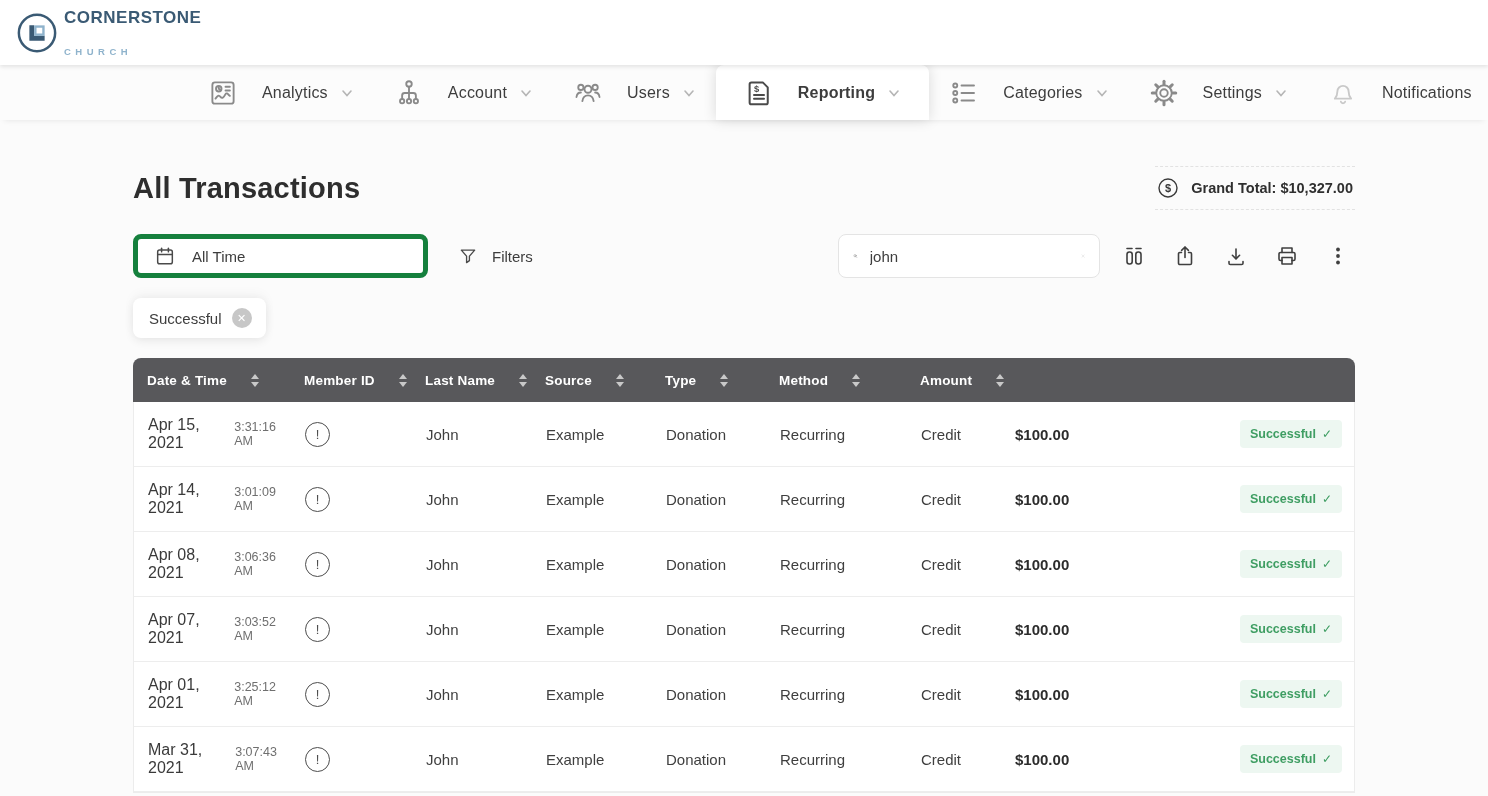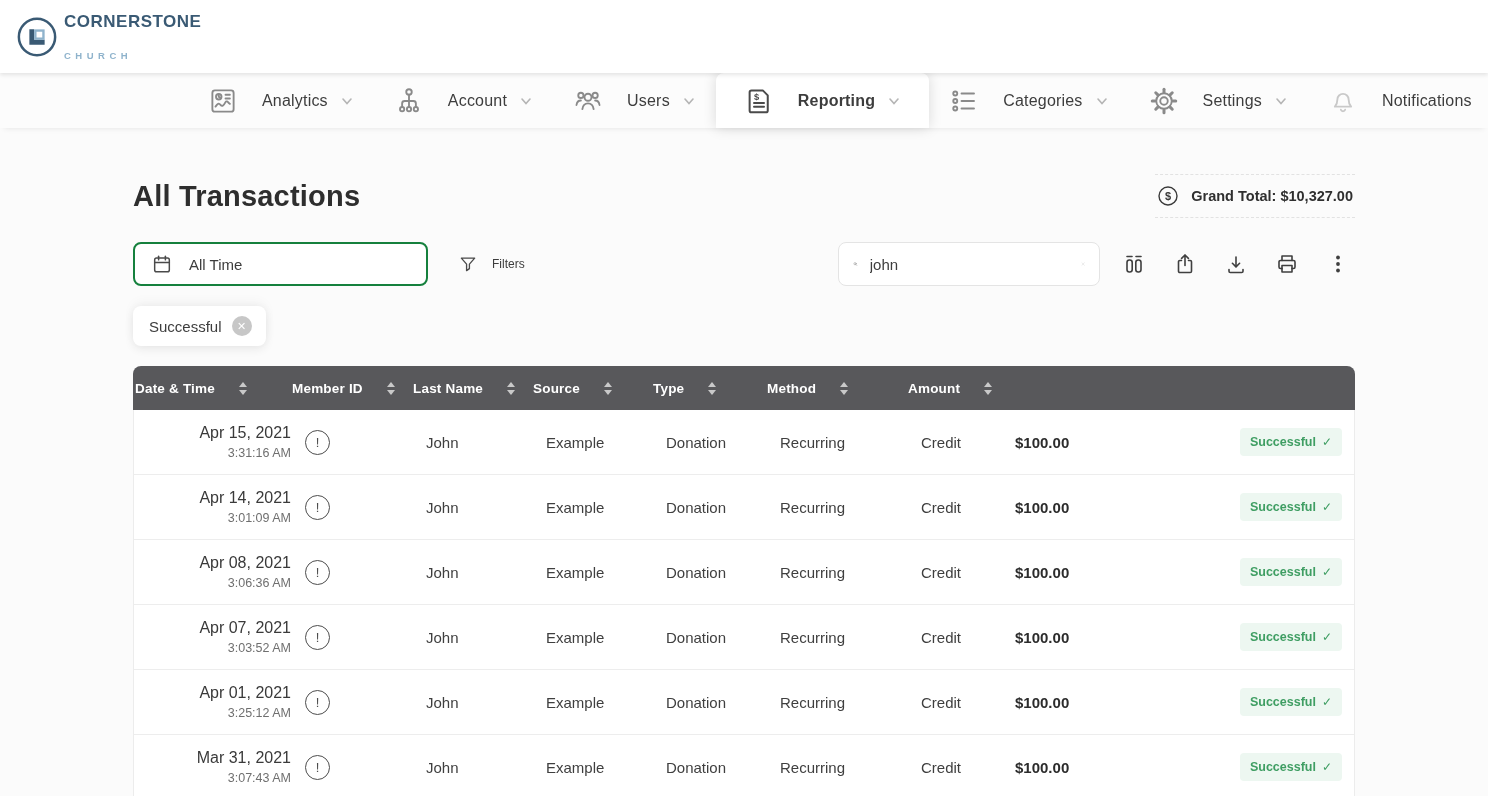--- a/index.html
+++ b/index.html
@@ -1,20 +1,20 @@
 <!DOCTYPE html>
 <html><head>
 <meta charset="utf-8">
 <style>
   * { margin:0; padding:0; box-sizing:border-box; }
   html,body { width:1488px; height:796px; overflow:hidden; background:#fbfbfb;
     font-family:"Liberation Sans", sans-serif; color:#3d3d3d; }
 
   
-  .topbar { height:73px; background:#ffffff; display:flex; align-items:center;
+  .topbar { height:65px; background:#ffffff; display:flex; align-items:center;
     padding-left:16px; position:relative; z-index:30; box-shadow:0 2px 4px rgba(0,0,0,.10); }
   .logo { display:flex; align-items:center; gap:6px; cursor:pointer; }
   .logo-mark { width:42px; height:42px; }
   .wordmark { display:flex; flex-direction:column; line-height:1; }
   .wordmark .w1 { font-size:17px; font-weight:bold; letter-spacing:.5px; color:#3a5a74; }
   .wordmark .w2 { font-size:9.5px; letter-spacing:4.5px; color:#8fb3cc; margin-top:21px; font-weight:bold; }
 
   
   .navbar { height:55px; background:#fcfcfc; display:flex; align-items:stretch;
     padding-left:188px; position:relative; z-index:20;
@@ -28,24 +28,24 @@
   .nav-label { letter-spacing:.2px; }
 
   
   .main { padding:0 133px; }
   .title-row { display:flex; justify-content:space-between; align-items:center; margin-top:46px; }
   .page-title { font-size:29px; font-weight:bold; color:#2e2e2e; letter-spacing:.2px; }
   .grand-total { display:flex; align-items:center; gap:12px; font-size:14.5px; font-weight:bold;
     color:#2f2f2f; border-top:1px dashed #e2e2e2; border-bottom:1px dashed #e2e2e2; padding:10px 2px; }
 
   .toolbar { display:flex; align-items:center; margin-top:24px; }
-  .date-select { width:295px; height:44px; background:#fff; border:2px solid #15803d;
+  .date-select { width:295px; height:44px; background:#fff; border:5px solid #15803d;
     border-radius:8px; display:flex; align-items:center; gap:16px; padding:0 16px;
     font-size:15px; cursor:pointer; }
-  .filters-btn { display:flex; align-items:center; gap:14px; margin-left:30px; font-size:12px;
+  .filters-btn { display:flex; align-items:center; gap:14px; margin-left:30px; font-size:15px;
     background:none; border:none; color:#3d3d3d; cursor:pointer; font-family:inherit; }
   .toolbar-spacer { flex:1; }
   .search-box { width:262px; height:44px; background:#fff; border:1px solid #e4e4e4;
     border-radius:8px; display:flex; align-items:center; gap:12px; padding:0 14px; }
   .search-box input { border:none; outline:none; flex:1; font-size:15px; color:#3d3d3d;
     font-family:inherit; background:transparent; }
   .icon-btn { width:34px; height:34px; display:flex; align-items:center; justify-content:center;
     background:none; border:none; cursor:pointer; margin-left:17px; border-radius:6px; }
 
   .chip-row { margin-top:20px; height:40px; display:flex; align-items:center; }
@@ -55,30 +55,30 @@
   .chip-x { width:20px; height:20px; border-radius:50%; background:#c7c7c7; color:#fff;
     display:flex; align-items:center; justify-content:center; border:none; cursor:pointer;
     font-size:11px; line-height:1; padding:0; }
 
   
   .table-card { margin-top:21px; background:#fff; border-radius:8px 8px 0 0;
     border:1px solid #ececec; border-top:none; }
   .thead, .trow { display:grid;
     grid-template-columns:157px 121px 120px 120px 114px 141px 94px 120px 1fr; }
   .thead { background:#58585b; border-radius:8px 8px 0 0; height:44px; margin:-1px -1px 0 -1px; }
-  .th { display:flex; align-items:center; padding-left:2px; color:#fff;
+  .th { display:flex; align-items:center; padding-left:14px; color:#fff;
     font-size:13.5px; font-weight:bold; letter-spacing:.2px; cursor:pointer;gap:16px; }
   .sort { display:inline-flex; flex-direction:column; gap:3px; margin-left:8px; }
   .sort i { width:0; height:0; border-left:4px solid transparent; border-right:4px solid transparent; }
   .sort .up { border-bottom:5px solid #c9c9c9; }
   .sort .dn { border-top:5px solid #c9c9c9; }
 
   .trow { height:65px; border-bottom:1px solid #ededed; background:#fff; cursor:pointer; }
   .cell { display:flex; align-items:center; padding-left:14px; font-size:15px; color:#3f3f3f; }
-  .cdate { flex-direction:column; align-items:flex-end; justify-content:center; gap:4px; }
+  .cdate { flex-direction:row; align-items:center; justify-content:center; gap:4px; }
   .cdate .d { font-size:16px; color:#3a3a3a; }
   .cdate .t { font-size:12.5px; color:#6f6f6f; }
   .alert-circle { width:25px; height:25px; border:1.6px solid #4d4d4d; border-radius:50%;
     display:flex; align-items:center; justify-content:center; font-size:13px; color:#4d4d4d; }
   .camount { font-weight:bold; color:#2c2c2c; }
   .cstatus { justify-content:flex-end; padding-right:12px; }
   .badge { background:#edf7f1; color:#3f9e63; font-size:12.5px; font-weight:bold;
     border-radius:4px; padding:7px 10px; display:inline-flex; align-items:center; gap:6px; }
   .badge .chk { font-size:12px; font-weight:normal; }
 

